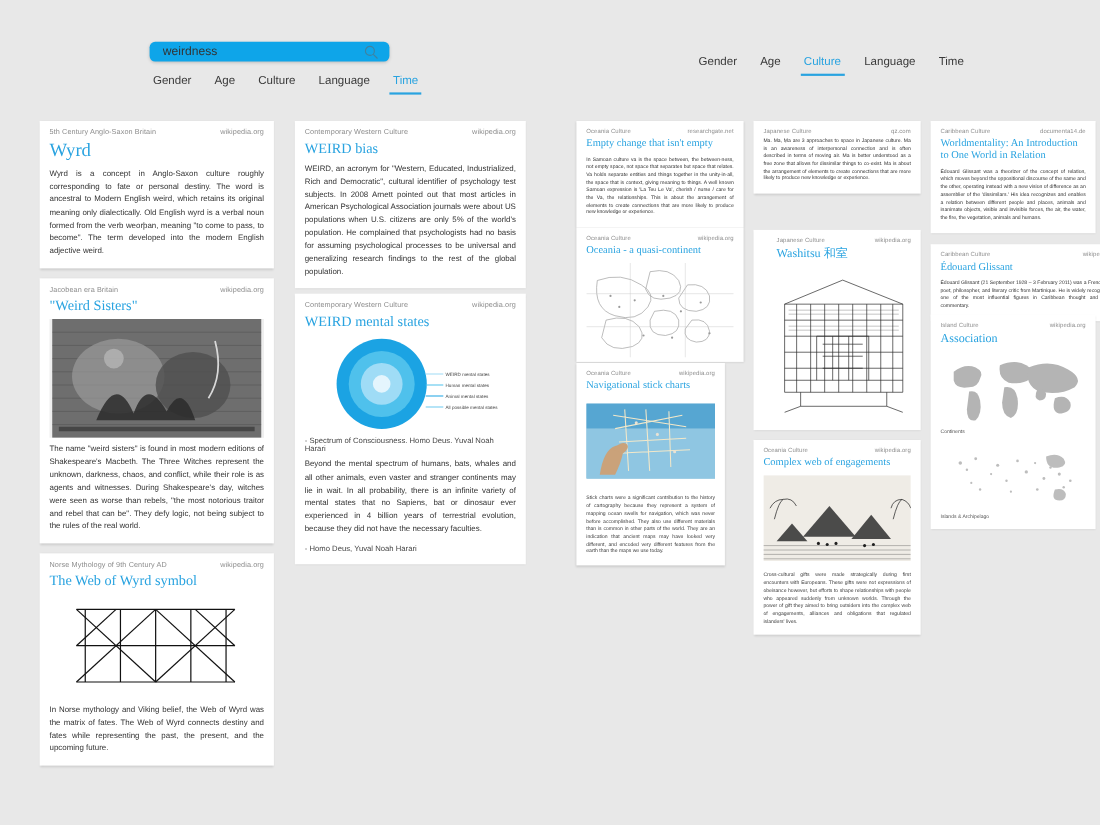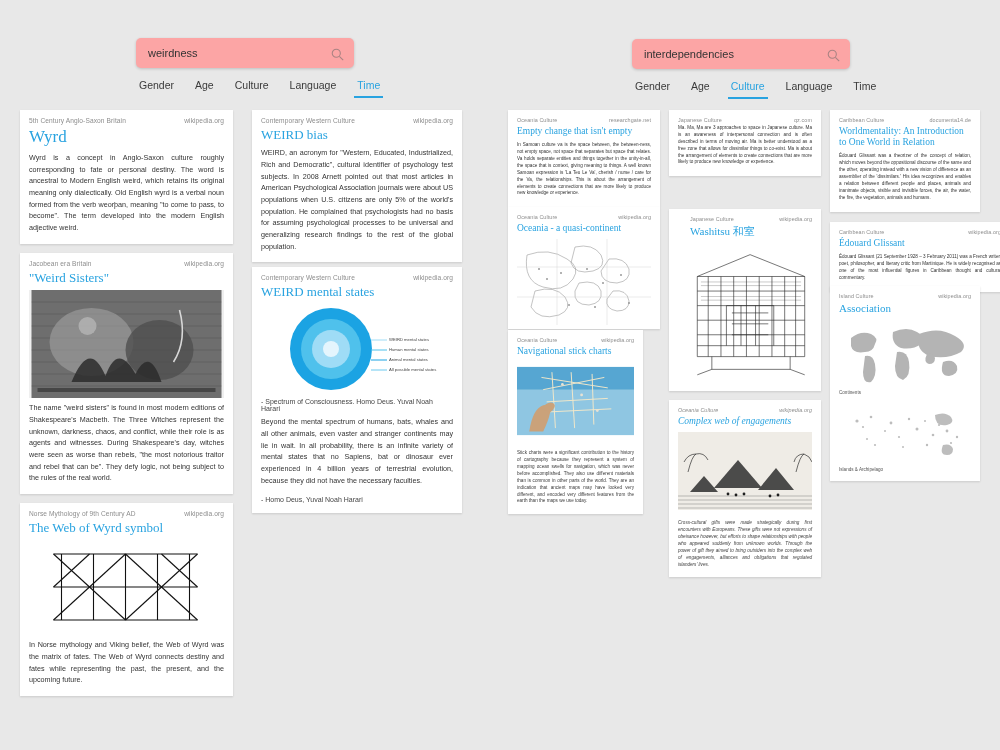--- a/index.html
+++ b/index.html
@@ -13,27 +13,27 @@
   }
   .board {
     position: relative;
     width: 1000px;
     height: 750px;
   }
 
   
   .panel { position: absolute; }
   .searchbar {
-    background: #fca5a5;
+    background: #0ea5e9;
     border-radius: 5px;
     box-shadow: 0 1px 3px rgba(0,0,0,.18);
     display: flex;
     align-items: center;
     padding: 0 10px;
-    height: 30px;
+    height: 18px;
     box-sizing: border-box;
   }
   .searchbar input {
     border: none;
     outline: none;
     flex: 1;
     font-size: 11px;
     color: #333;
     font-family: "Liberation Sans", sans-serif;
     background: transparent;
@@ -50,20 +50,21 @@
   .tabs .tab { padding: 2px 3px 5px 3px; cursor: pointer; }
   .tabs .tab.active { color: #29a3e0; border-bottom: 2px solid #29a3e0; }
 
   
   .card {
     position: absolute;
     background: #fff;
     box-shadow: 0 1px 2px rgba(0,0,0,.13);
     box-sizing: border-box;
     overflow: hidden;
+    margin-left: 16px;
   }
   .card-head {
     display: flex;
     justify-content: space-between;
     align-items: baseline;
     font-size: 6.6px;
     color: #8d8d8d;
     padding: 7px 9px 2px 9px;
     letter-spacing: .1px;
   }
@@ -119,29 +120,20 @@
     <div class="tabs">
       <span class="tab">Gender</span>
       <span class="tab">Age</span>
       <span class="tab">Culture</span>
       <span class="tab">Language</span>
       <span class="tab active">Time</span>
     </div>
   </div>
 
   <div class="panel" style="left:632px; top:39px; width:218px;">
-    <div class="searchbar">
-      <input value="interdependencies" style="">
-      <span class="search-icon">
-        <svg viewBox="0 0 16 16">
-            <circle cx="6.5" cy="6.5" r="5" fill="none" stroke="#666" stroke-width="1.3"></circle>
-            <line x1="10.3" y1="10.3" x2="15" y2="15" stroke="#666" stroke-width="1.3"></line>
-          </svg>
-      </span>
-    </div>
     <div class="tabs">
       <span class="tab">Gender</span>
       <span class="tab">Age</span>
       <span class="tab active">Culture</span>
       <span class="tab">Language</span>
       <span class="tab">Time</span>
     </div>
   </div>
 
   <div class="card" style="left:20px; top:110px; width:213px;">
@@ -350,21 +342,21 @@
           <path d="M46 70 L86 70 M46 82 L86 82 M46 94 L86 94"></path>
           <path d="M56 62 L56 106 M72 62 L72 106"></path>
         </g>
         <g stroke="#2a2a2a" stroke-width=".4" fill="none" opacity=".7">
           <path d="M12 36 L122 36 M12 40 L122 40 M12 52 L122 52 M12 56 L122 56"></path>
         </g>
       </svg>
     </div>
   </div>
 
-  <div class="card" style="left:669px; top:400px; width:152px;font-style:italic;">
+  <div class="card" style="left:669px; top:400px; width:152px;">
     <div class="card-head" style="font-size:5.4px;">
       <span>Oceania Culture</span>
       <span>wikipedia.org</span>
     </div>
     <div class="card-title t-xs">Complex web of engagements</div>
     <div class="media">
       <svg viewBox="0 0 134 78" height="78">
         <rect width="134" height="78" fill="#efece6"></rect>
         <g fill="#2f2f2f" opacity=".85">
           <path d="M36 56 L60 28 L84 56 Z"></path>

